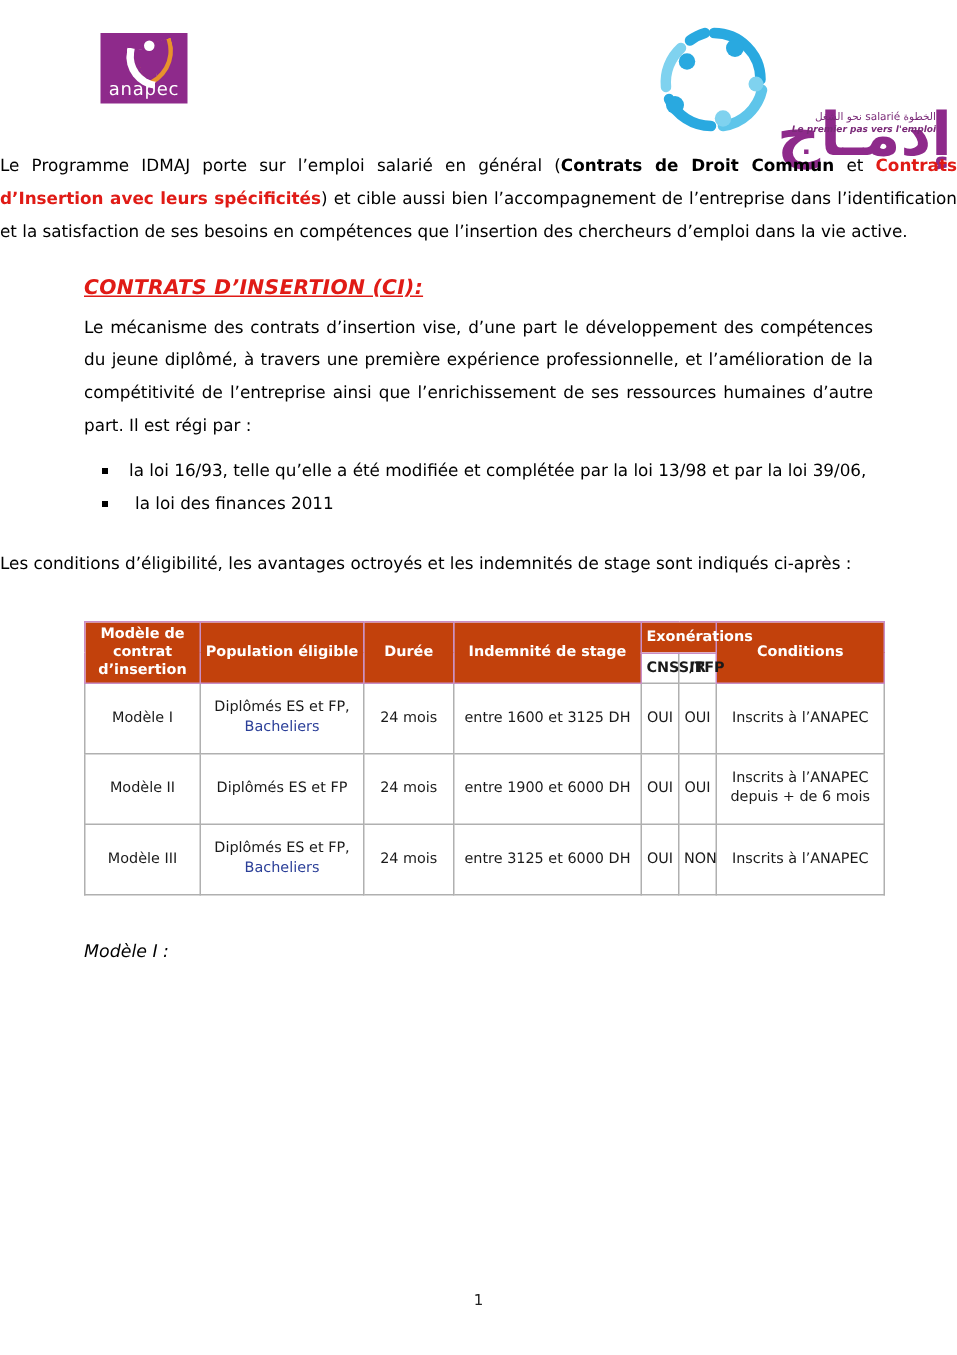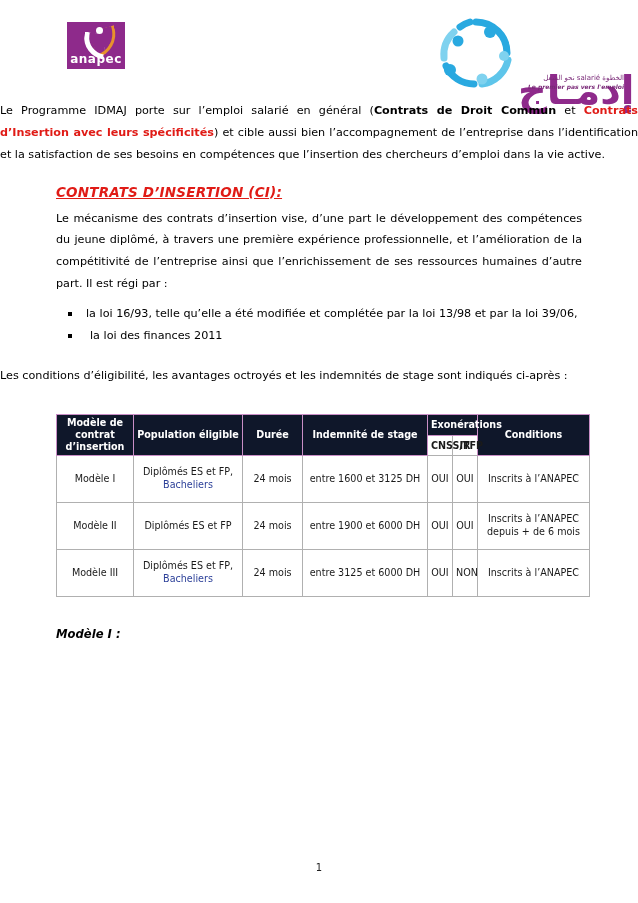--- a/index.html
+++ b/index.html
@@ -62,21 +62,21 @@
     transform: rotate(8deg);
   }
   .anapec-logo .brand {
     position: absolute;
     left: 0;
     right: 0;
     bottom: 3px;
     text-align: center;
     font-family: "DejaVu Sans", sans-serif;
     font-size: 12px;
-    font-weight: bold;
+    font-weight: normal;
     letter-spacing: 0.5px;
     color: #ffffff;
   }
 
   .idmaj-logo {
     position: absolute;
     left: 430px;
     top: 12px;
     width: 196px;
     height: 78px;
@@ -186,21 +186,21 @@
   }
   table.idmaj-table th,
   table.idmaj-table td {
     border: 1px solid #b0b0b0;
     font-size: 9.6px;
     text-align: center;
     vertical-align: middle;
     padding: 2px 3px;
   }
   table.idmaj-table thead th {
-    background: #0f172a;
+    background: #c2410c;
     color: #ffffff;
     font-weight: bold;
     border: 1px solid #c98ec6;
     line-height: 1.25;
   }
   table.idmaj-table thead th.sub-white {
     background: #ffffff;
     color: #1a1a1a;
     border: 1px solid #b0b0b0;
   }
@@ -231,21 +231,21 @@
   }
   .commentary .comm-body {
     margin-left: 18px;
     font-size: 11.2px;
     font-style: italic;
     line-height: 1.7;
   }
   .commentary .comm-model {
     margin-top: 9px;
     font-size: 11.6px;
-    font-weight: bold;
+    font-weight: normal;
     font-style: italic;
   }
   .page-number {
     position: absolute;
     left: 0;
     right: 0;
     top: 862px;
     text-align: center;
     font-size: 10px;
     color: #222;

